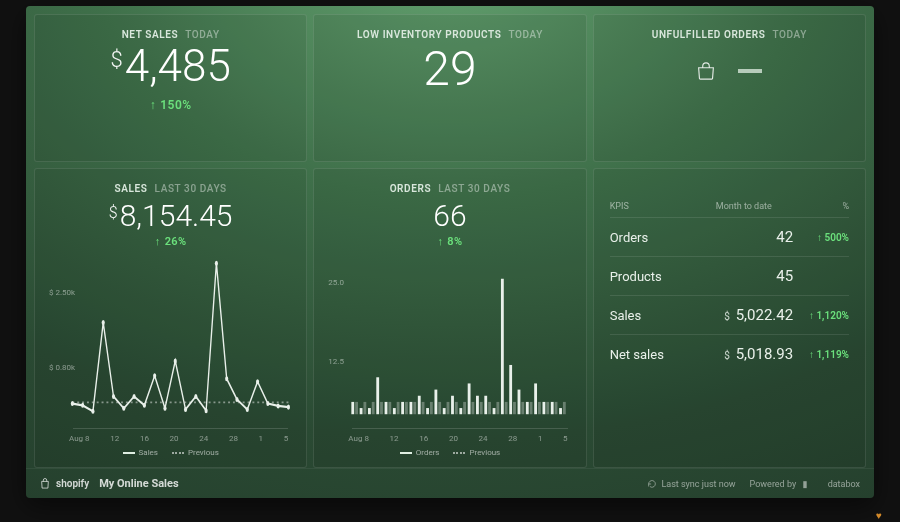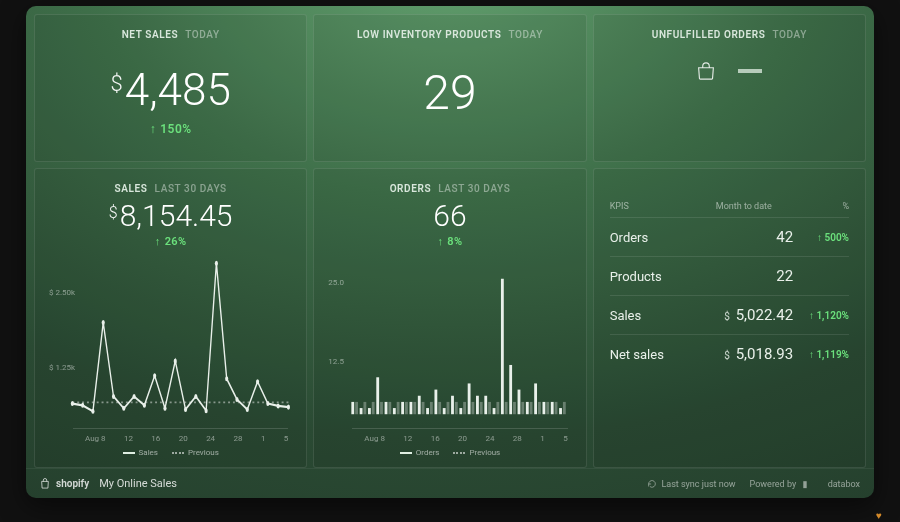--- a/index.html
+++ b/index.html
@@ -8,21 +8,21 @@
     background: #111;
     width: 900px;
     height: 522px;
     overflow: hidden;
     position: relative;
   }
   .frame {
     position: absolute;
     left: 26px; top: 6px;
     width: 848px; height: 492px;
-    border-radius: 10px;
+    border-radius: 4px;
     background: radial-gradient(ellipse 120% 140% at 50% -10%, #63a16f 0%, #3f704a 35%, #2a4a33 70%, #223a2a 100%);
     box-shadow: 0 8px 26px rgba(0,0,0,.5);
     display: flex;
     flex-direction: column;
     color: #e9f0ea;
   }
   .grid {
     flex: 1;
     display: grid;
     grid-template-columns: 1fr 1fr 1fr;
@@ -36,55 +36,55 @@
     border-radius: 3px;
     padding: 14px 14px 10px 14px;
     display: flex;
     flex-direction: column;
     align-items: center;
     position: relative;
     overflow: hidden;
   }
   .tile-title { letter-spacing: .06em; font-size: 10px; font-weight: 600; color: #d9e7dc; }
   .tile-title .period { color: rgba(255,255,255,.42); font-weight: 500; margin-left: 4px; }
-  .big-number { font-weight: 300; color: #fff; font-size: 44px; margin-top: 24px; }
+  .big-number { font-weight: 300; color: #fff; font-size: 44px; margin-top: 0; }
   .big-number .cur { font-size: 22px; margin-right: 2px; vertical-align: 14px; opacity:.95; }
   .delta { color: #6be07c; font-size: 12px; font-weight: 600; margin-top: 6px; letter-spacing: .04em; }
   .delta .arrow { margin-right: 4px; }
   .unfulfilled-row { display: flex; align-items: center; gap: 22px; margin-top: 22px; }
   .bag-icon { width: 20px; height: 18px; }
   .bag-icon path, .bag-icon rect { stroke: rgba(255,255,255,.85); stroke-width: 1.4; fill: none; }
   .dash { width: 24px; height: 4px; background: #b7ccbb; }
 
   .chart-area { flex:1; width:100%; margin-top:6px; position:relative; }
   .chart-svg { position:absolute; inset:0; width:100%; height:100%; }
   .y-label { position:absolute; left:0; font-size:8px; color: rgba(255,255,255,.45); transform: translateY(-50%); }
   .x-axis { position:absolute; left:24px; right:4px; bottom:14px; height:1px; background: rgba(255,255,255,.15); }
-  .x-labels { position:absolute; left:36px; right:4px; bottom:0; display:flex; justify-content: space-between; font-size:8px; color: rgba(255,255,255,.45); }
+  .x-labels { position:absolute; left:20px; right:4px; bottom:0; display:flex; justify-content: space-between; font-size:8px; color: rgba(255,255,255,.45); }
   .chart-legend { text-align:center; font-size:8px; color: rgba(255,255,255,.55); margin-top:4px; }
   .chart-legend .seg { display:inline-flex; align-items:center; gap:4px; margin:0 6px; }
   .chart-legend .line-solid { width:12px; height:2px; background:#dfeee2; display:inline-block; }
   .chart-legend .line-dash { width:12px; height:0; border-top:2px dotted rgba(255,255,255,.55); display:inline-block; }
 
   .metrics-head { display:flex; justify-content:center; width:100%; }
   .metrics-sub { display:flex; width:100%; font-size:9px; color: rgba(255,255,255,.5); margin-top:14px;gap:40px; }
   .metrics-sub .c1{ flex: 1.05; } .metrics-sub .c2{ flex: 1.25; text-align:right; } .metrics-sub .c3{ flex:.7; text-align:right; }
   .m-row { display:flex; width:100%; align-items:center; border-top:1px solid rgba(255,255,255,.10); padding:10px 0; font-size:13px; color:#e9f0ea; }
   .m-row .c1{ flex:1.05; } .m-row .c2{ flex:1.25; text-align:right; font-size:15px; }
   .m-row .c2 .cur{ font-size:10px; opacity:.85; margin-right:2px; }
   .m-row .c3{ flex:.7; text-align:right; color:#6be07c; font-size:10px; font-weight:600; }
 
   .footer {
     height: 30px; display:flex; align-items:center; padding: 0 14px;
     font-size: 10px; color: rgba(255,255,255,.65);
     border-top: 1px solid rgba(255,255,255,.06);
   }
   .footer .brand { display:flex; align-items:center; gap:6px; font-weight:600; color: rgba(255,255,255,.8); }
   .footer .bag { width:10px; height:11px; }
-  .footer .title { margin-left: 10px; font-size:11px; font-style: normal; font-weight:400; color: rgba(255,255,255,.8);}
+  .footer .title { margin-left: 10px; font-size:11px; font-style: normal; font-weight:700; color: rgba(255,255,255,.8);}
   .footer .right { margin-left:auto; display:flex; align-items:center; gap:14px; font-size:9px; color: rgba(255,255,255,.5); }
   .refresh { width:10px; height:10px; }
   .heart { position:absolute; right:18px; bottom:1px; font-size:10px; color:#d48a2a; }
   .tile.align-left{ align-items:flex-start; padding:18px 16px 8px 16px; }
 </style>
 </head>
 <body>
 
 <div class="frame">
 <div class="grid">
@@ -126,21 +126,21 @@
     <div class="tile-title">
       <span>SALES</span>
       <span class="period">LAST 30 DAYS</span>
     </div>
     <div class="big-number" style="font-size:30px;margin-top:4px">
       <span class="cur" style="font-size:16px;vertical-align:8px">$</span><span>8,154.45</span>
     </div>
     <div class="delta" style="font-size:11px;margin-top:2px"><span class="arrow">↑</span><span>26%</span></div>
     <div class="chart-area">
       <span class="y-label" style="top:20%">$ 2.50k</span>
-      <span class="y-label" style="top:60%">$ 1.25k</span>
+      <span class="y-label" style="top:60%">$ 0.80k</span>
       <svg class="chart-svg" viewBox="0 0 250 120" preserveAspectRatio="none">
             <polyline points="24,94.46153846153847 34.57142857142857,94.46153846153847 45.14285714285714,94.46153846153847 55.714285714285715,94.46153846153847 66.28571428571428,94.46153846153847 76.85714285714286,94.46153846153847 87.42857142857143,94.46153846153847 98,94.46153846153847 108.57142857142857,94.46153846153847 119.14285714285714,94.46153846153847 129.71428571428572,94.46153846153847 140.28571428571428,94.46153846153847 150.85714285714286,94.46153846153847 161.42857142857142,94.46153846153847 172,94.46153846153847 182.57142857142856,94.46153846153847 193.14285714285714,94.46153846153847 203.71428571428572,94.46153846153847 214.28571428571428,94.46153846153847 224.85714285714286,94.46153846153847 235.42857142857142,94.46153846153847 246,94.46153846153847" fill="none" stroke="rgba(255,255,255,.45)" stroke-width="1.2" stroke-dasharray="2 3"></polyline>
     <polyline points="24,95.21538461538461 34.57142857142857,96.34615384615384 45.14285714285714,100.11538461538461 55.714285714285715,43.57692307692308 66.28571428571428,90.6923076923077 76.85714285714286,98.23076923076923 87.42857142857143,90.6923076923077 98,96.34615384615384 108.57142857142857,77.5 119.14285714285714,98.23076923076923 129.71428571428572,68.07692307692308 140.28571428571428,98.98461538461538 150.85714285714286,90.6923076923077 161.42857142857142,99.73846153846154 172,5.884615384615387 182.57142857142856,79.38461538461539 193.14285714285714,92.57692307692308 203.71428571428572,98.98461538461538 214.28571428571428,81.26923076923077 224.85714285714286,95.21538461538461 235.42857142857142,96.72307692307692 246,97.47692307692307" fill="none" stroke="#e9f0ea" stroke-width="1.4"></polyline>
     <circle cx="24" cy="95.21538461538461" r="1.6" fill="#e9f0ea"></circle>
             <circle cx="34.57142857142857" cy="96.34615384615384" r="1.6" fill="#e9f0ea"></circle>
             <circle cx="45.14285714285714" cy="100.11538461538461" r="1.6" fill="#e9f0ea"></circle>
             <circle cx="55.714285714285715" cy="43.57692307692308" r="1.6" fill="#e9f0ea"></circle>
             <circle cx="66.28571428571428" cy="90.6923076923077" r="1.6" fill="#e9f0ea"></circle>
             <circle cx="76.85714285714286" cy="98.23076923076923" r="1.6" fill="#e9f0ea"></circle>
             <circle cx="87.42857142857143" cy="90.6923076923077" r="1.6" fill="#e9f0ea"></circle>
@@ -279,21 +279,21 @@
       <span class="c3">%</span>
     </div>
     <div style="width:100%;margin-top:6px">
           <div class="m-row">
             <span class="c1">Orders</span>
   <span class="c2">42</span>
   <span class="c3">↑ 500%</span>
           </div>
           <div class="m-row">
             <span class="c1">Products</span>
-  <span class="c2">22</span>
+  <span class="c2">45</span>
   <span class="c3"></span>
           </div>
           <div class="m-row">
             <span class="c1">Sales</span>
   <span class="c2"><span class="cur">$</span> 5,022.42</span>
   <span class="c3">↑ 1,120%</span>
           </div>
           <div class="m-row">
             <span class="c1">Net sales</span>
   <span class="c2"><span class="cur">$</span> 5,018.93</span>

